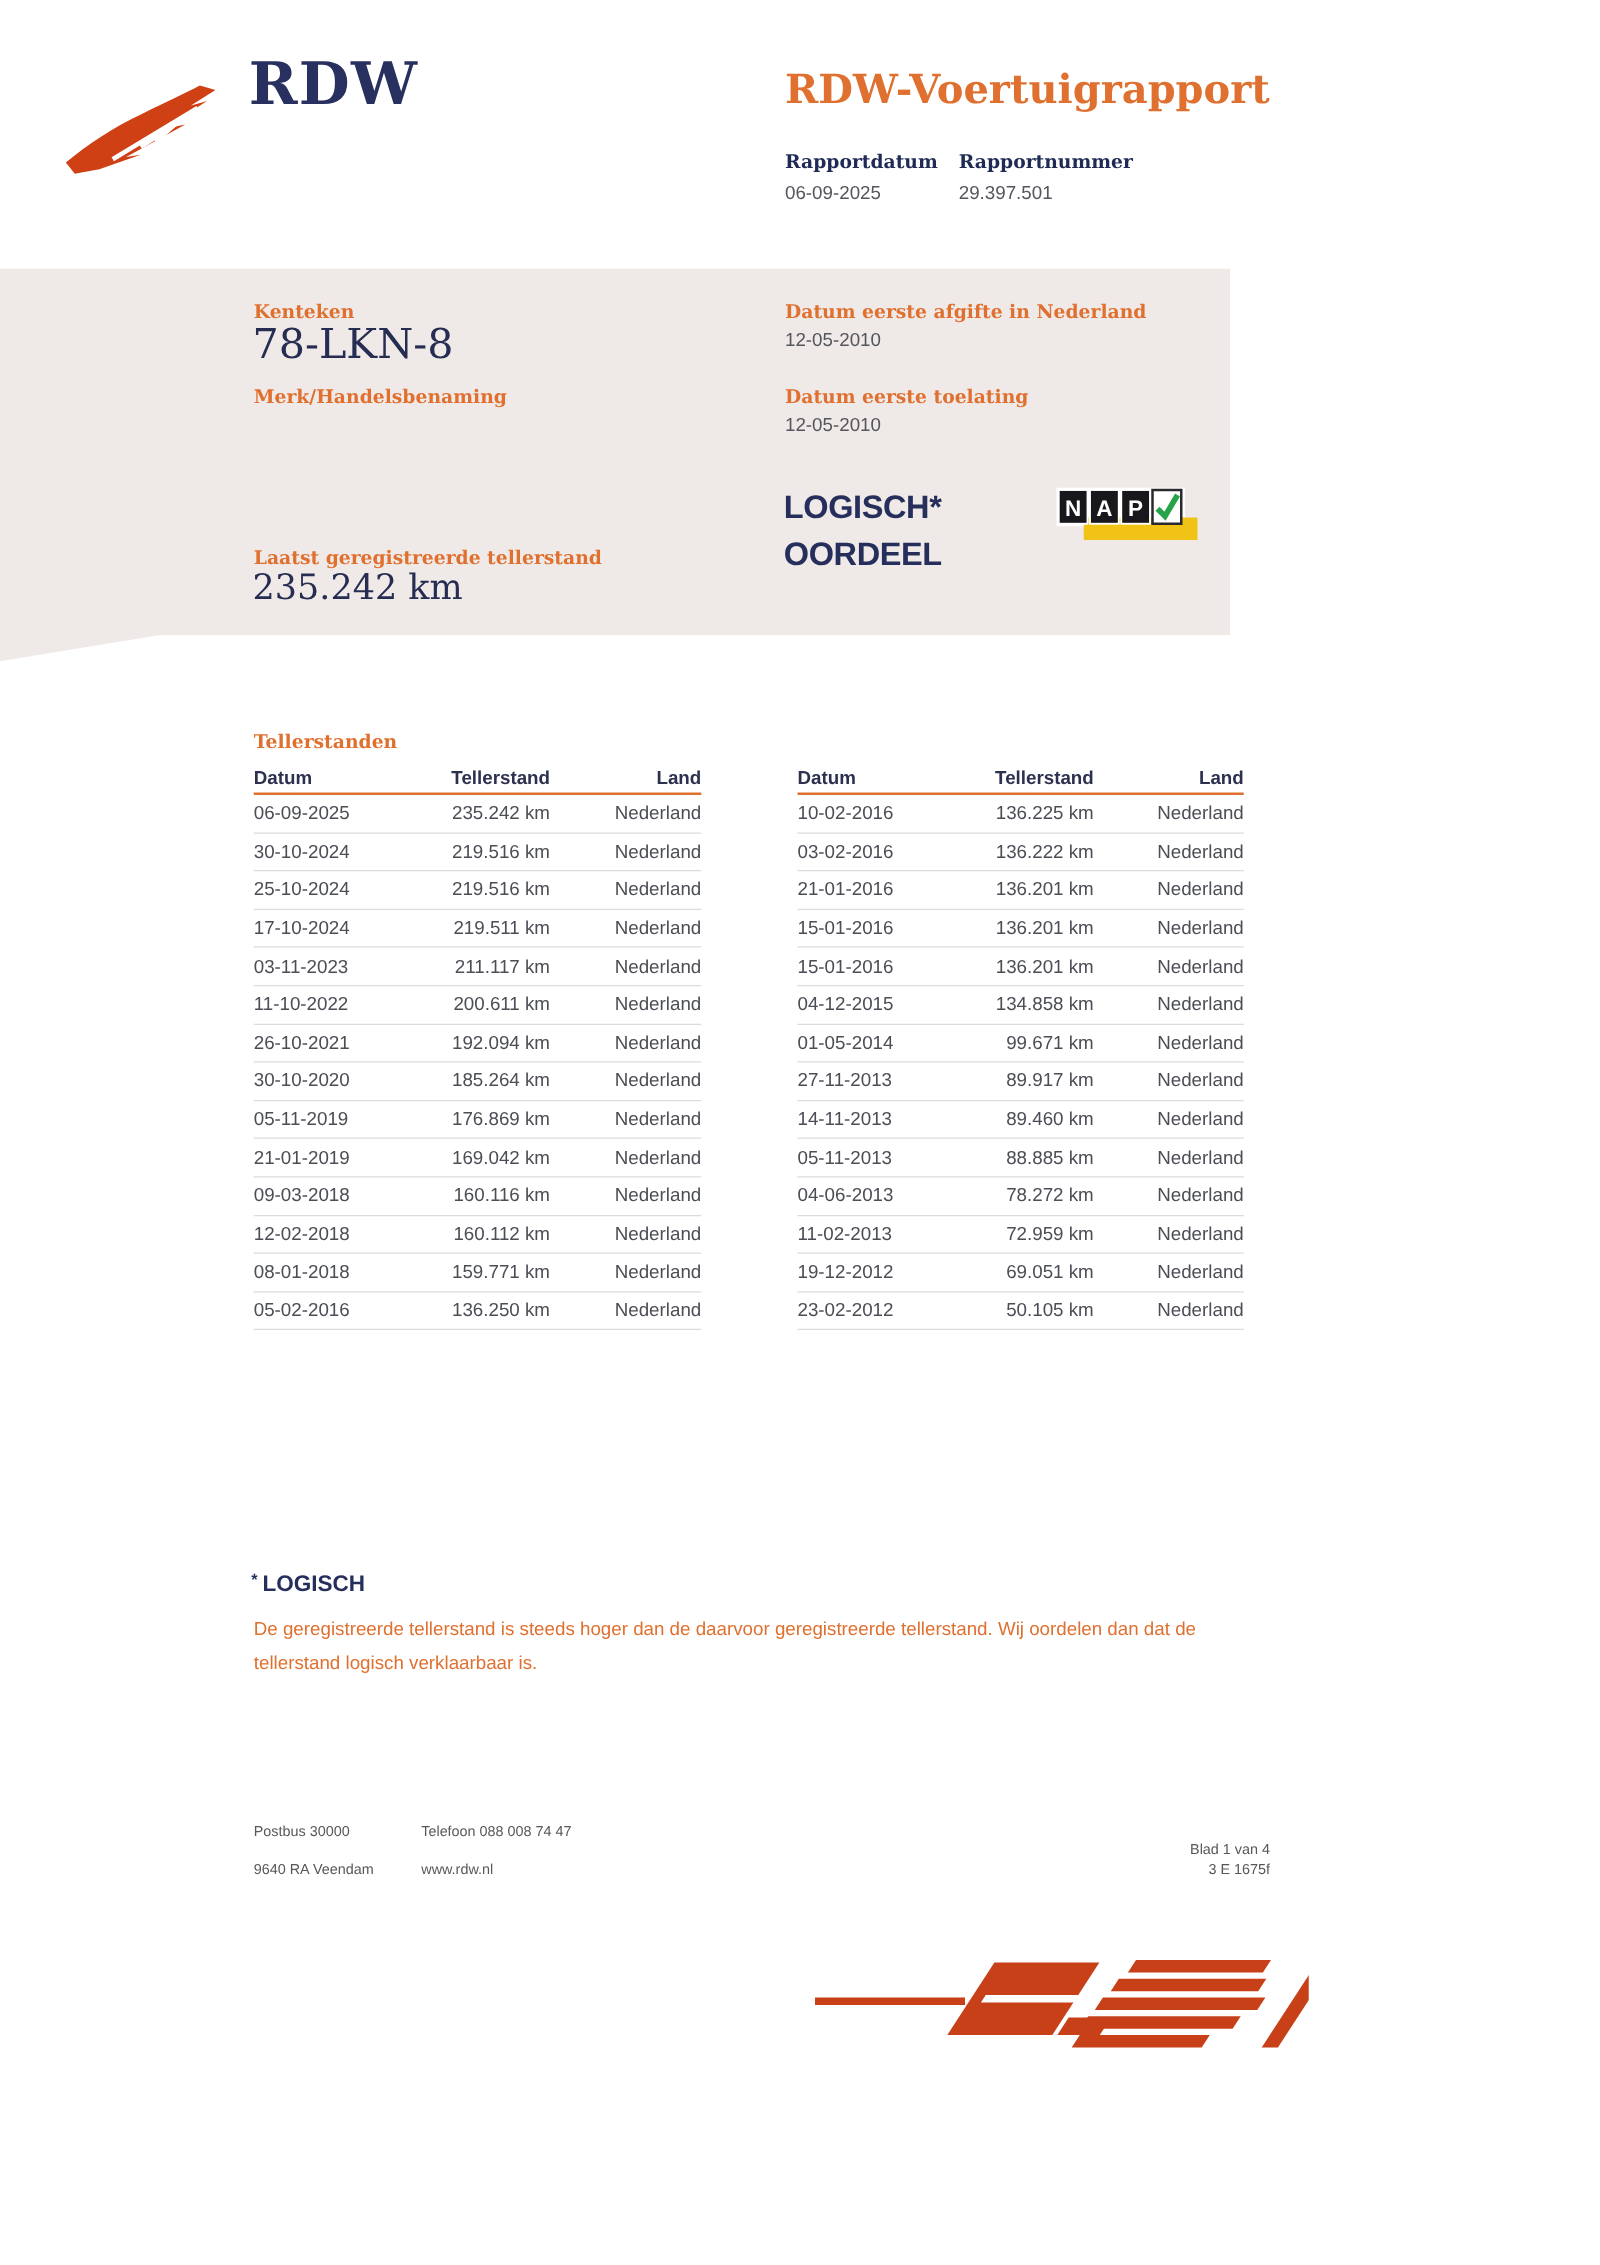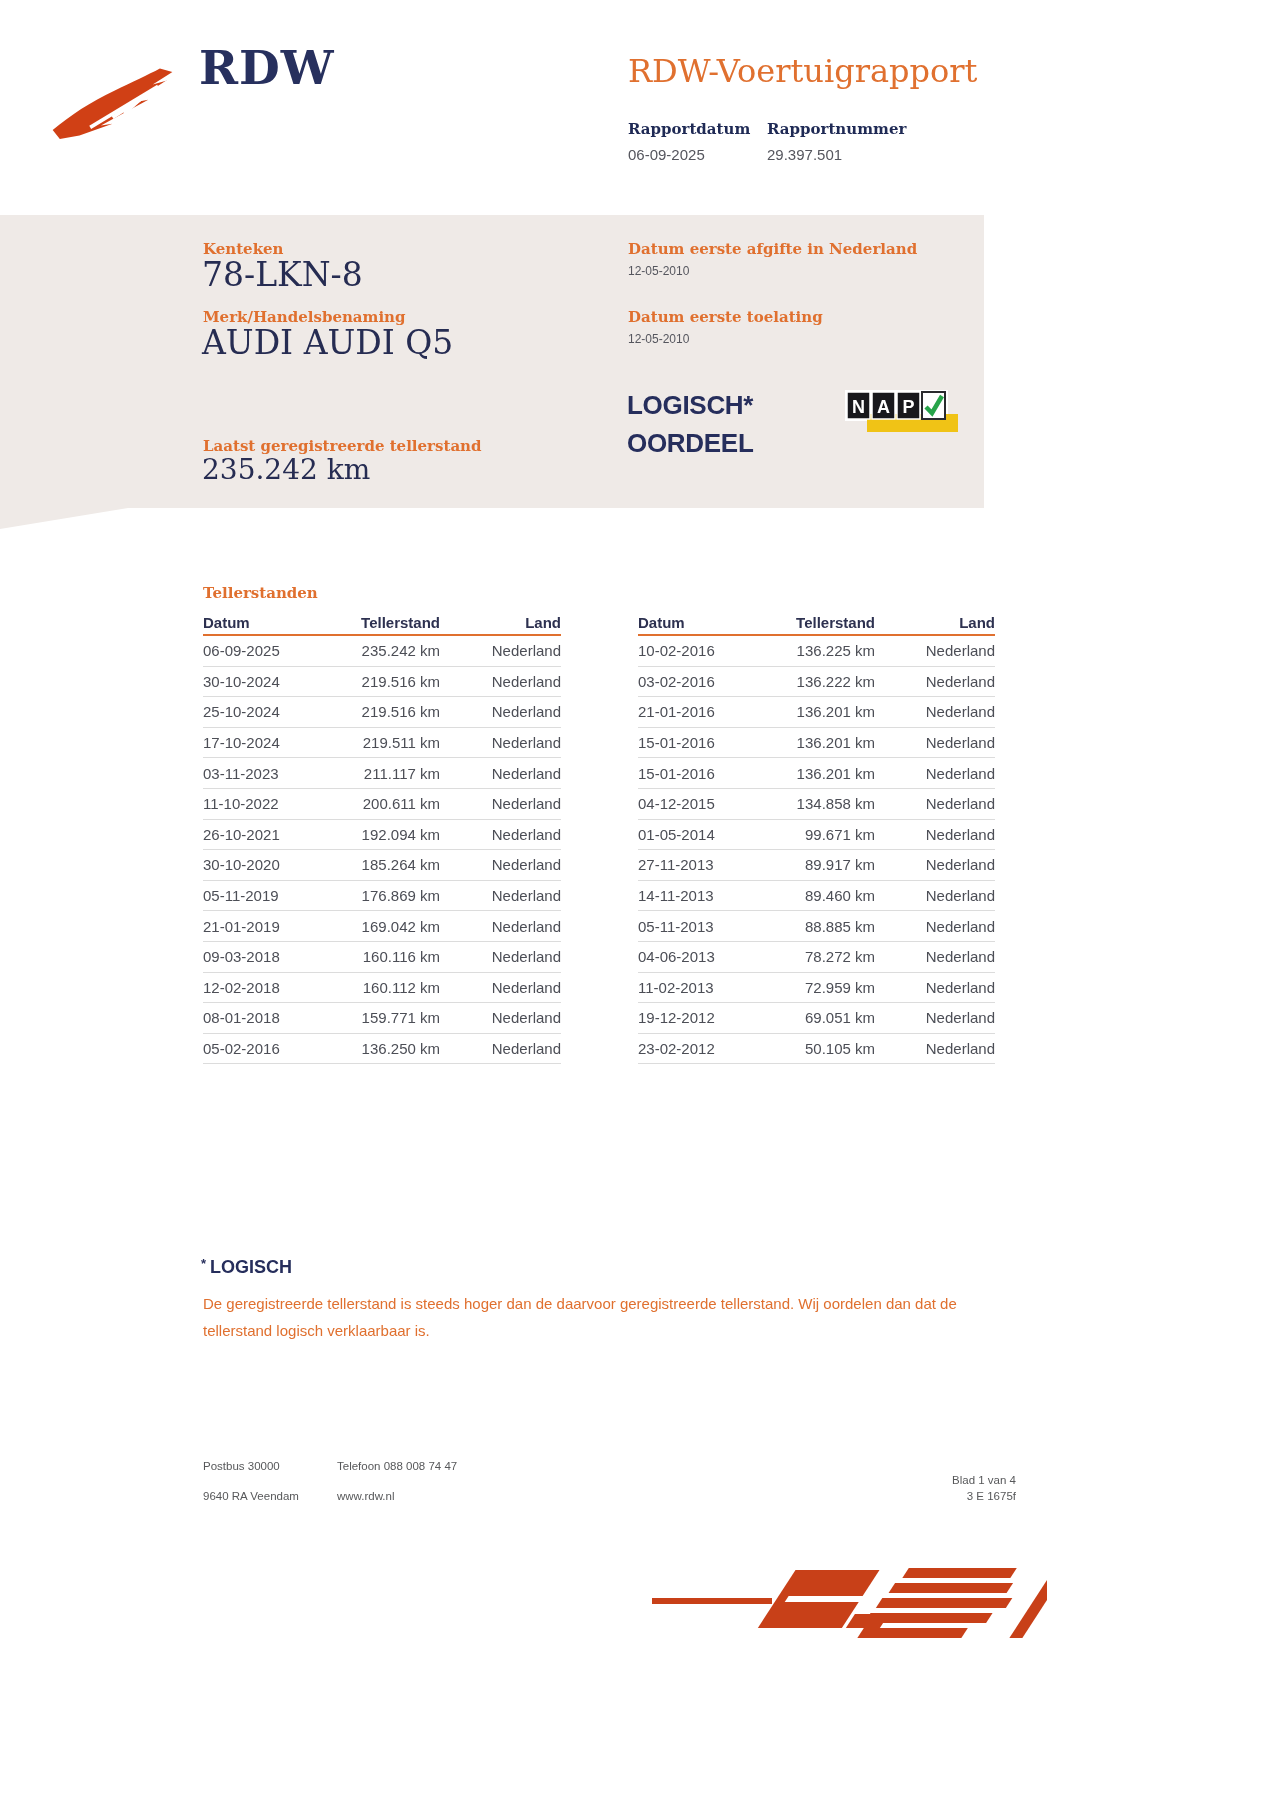--- a/index.html
+++ b/index.html
@@ -4,34 +4,34 @@
 <style>
   html,body{margin:0;padding:0;background:#fff;}
   .page{position:relative;width:1047px;height:1812px;background:#ffffff;overflow:hidden;
         font-family:"Liberation Sans",sans-serif;}
 
   
   .wing{position:absolute;left:50px;top:50px;width:134px;height:94px;}
   .wordmark{position:absolute;left:199px;top:40px;font-family:"DejaVu Serif",serif;
             font-weight:bold;font-size:47px;color:#27305e;letter-spacing:1px;}
   .doc-title{position:absolute;left:628px;top:52px;font-family:"DejaVu Serif",serif;
-             font-weight:normal;font-size:32px;color:#e0702f;}
+             font-weight:bold;font-size:32px;color:#e0702f;}
   .meta-label{position:absolute;top:120px;font-family:"DejaVu Serif",serif;font-weight:bold;
               font-size:15px;color:#1f2a55;}
   .meta-value{position:absolute;top:146px;font-size:15px;color:#55565e;}
   .ml1,.mv1{left:628px;} .ml2,.mv2{left:767px;}
 
   
   .panel{position:absolute;left:0;top:215px;width:984px;height:293px;background:#efeae7;}
   .panel::after{content:"";position:absolute;top:100%;left:0;width:128px;height:21px;
                 background:#efeae7;clip-path:polygon(0 0,100% 0,0 100%);}
   .olabel{position:absolute;font-family:"DejaVu Serif",serif;font-weight:bold;
           font-size:15px;color:#e0702f;}
   .bigval{position:absolute;font-family:"DejaVu Serif",serif;font-size:33px;color:#262c52;}
-  .smallval{position:absolute;font-size:12px;color:#55565e;}
+  .smallval{position:absolute;font-size:15px;color:#55565e;}
   .lbl-kenteken{left:203px;top:240px;} .val-kenteken{left:202px;top:255px;}
   .lbl-merk{left:203px;top:308px;}     .val-merk{left:202px;top:323px;}
   .lbl-mileage{left:203px;top:437px;}  .val-mileage{left:202px;top:453px;font-size:28px;}
   .lbl-afgifte{left:628px;top:240px;}  .val-afgifte{left:628px;top:264px;}
   .lbl-toelating{left:628px;top:308px;}.val-toelating{left:628px;top:332px;}
   .oordeel{position:absolute;left:627px;top:386px;font-size:26px;line-height:38px;
            font-weight:bold;color:#262e5c;letter-spacing:-0.3px;}
   .nap{position:absolute;left:845px;top:390px;width:115px;height:48px;}
   .nap text{font-family:"Liberation Sans",sans-serif;font-weight:bold;font-size:18px;fill:#ffffff;}
 
@@ -80,21 +80,20 @@
   <div class="doc-title">RDW-Voertuigrapport</div>
   <div class="meta-label ml1">Rapportdatum</div>
   <div class="meta-label ml2">Rapportnummer</div>
   <div class="meta-value mv1">06-09-2025</div>
   <div class="meta-value mv2">29.397.501</div>
 
   <div class="panel"></div>
   <div class="olabel lbl-kenteken">Kenteken</div>
   <div class="bigval val-kenteken">78-LKN-8</div>
   <div class="olabel lbl-merk">Merk/Handelsbenaming</div>
-  <div class="bigval val-merk">AUDI AUDI Q5</div>
   <div class="olabel lbl-mileage">Laatst geregistreerde tellerstand</div>
   <div class="bigval val-mileage">235.242 km</div>
   <div class="olabel lbl-afgifte">Datum eerste afgifte in Nederland</div>
   <div class="smallval val-afgifte">12-05-2010</div>
   <div class="olabel lbl-toelating">Datum eerste toelating</div>
   <div class="smallval val-toelating">12-05-2010</div>
   <div class="oordeel">
     <div>LOGISCH*</div>
     <div>OORDEEL</div>
   </div>

